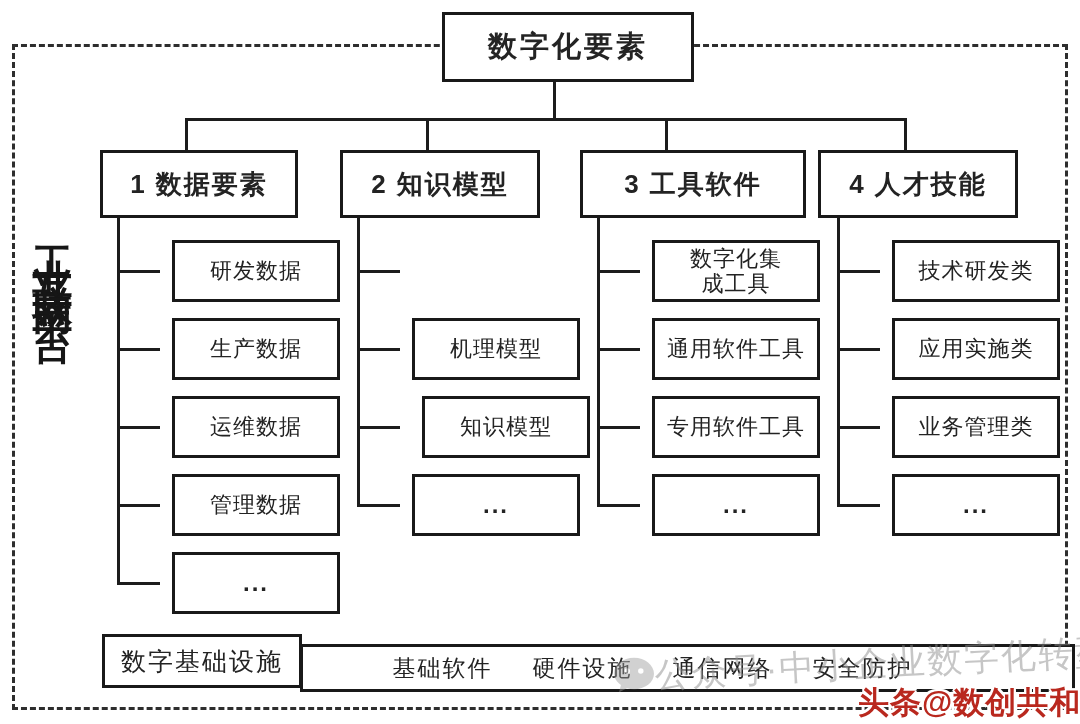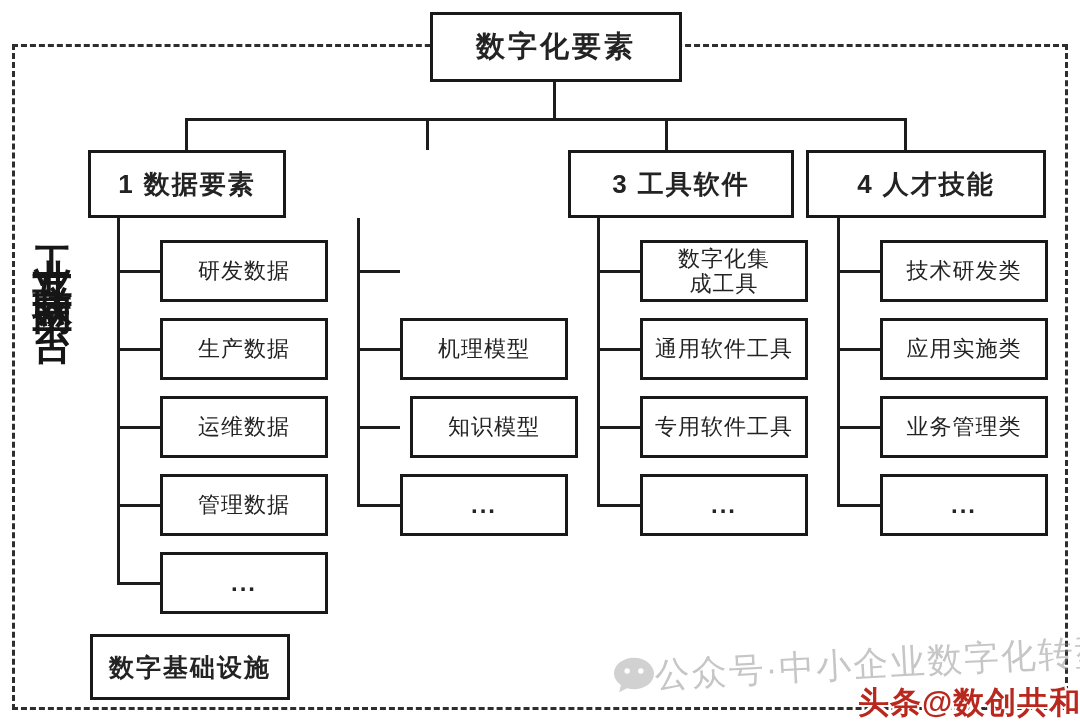--- a/index.html
+++ b/index.html
@@ -7,34 +7,34 @@
     position:relative;width:1080px;height:724px;background:#ffffff;overflow:hidden;
     font-family:"Liberation Sans","DejaVu Sans",sans-serif;color:#232323;
   }
   .frame{
     position:absolute;left:12px;top:44px;width:1050px;height:660px;
     border:3px dashed #2e2e2e;
   }
   .box{
     position:absolute;background:#ffffff;border:3px solid #191919;
     display:flex;align-items:center;justify-content:center;text-align:center;
-    box-sizing:border-box;z-index:3;
+    box-sizing:border-box;z-index:3;margin-left:12px;
   }
   .rootbox{left:430px;top:12px;width:252px;height:70px;font-size:29px;font-weight:bold;letter-spacing:3px;z-index:5;}
   .header{top:150px;height:68px;font-size:26px;font-weight:bold;letter-spacing:2px;}
   .child{width:168px;height:62px;font-size:22px;letter-spacing:1px;line-height:1.15;padding:7px 10px;}
   .child.tight{padding:0 26px;}
   .dots{font-size:24px;font-weight:bold;letter-spacing:2px;}
   .line{position:absolute;background:#1c1c1c;z-index:1;}
   .platform{
     position:absolute;left:26px;top:214px;z-index:2;
     writing-mode:vertical-rl;text-orientation:upright;
     font-size:40px;font-weight:600;letter-spacing:13px;color:#161616;white-space:nowrap;
   }
-  .infra-title{left:90px;top:634px;width:200px;height:66px;font-size:25px;font-weight:bold;letter-spacing:2px;z-index:4;}
+  .infra-title{left:90px;top:634px;width:200px;height:54px;font-size:25px;font-weight:normal;letter-spacing:2px;z-index:4;}
   .infra-bar{
     left:288px;top:644px;width:775px;height:48px;z-index:2;
     display:flex;align-items:center;justify-content:center;gap:40px;
     font-size:23px;letter-spacing:2px;padding-right:70px;
   }
   .infra-item{white-space:nowrap;}
   .wm-wechat{
     position:absolute;left:656px;top:652px;z-index:5;
     font-size:35px;letter-spacing:2px;color:#8f8f8f;opacity:.5;white-space:nowrap;
     transform:rotate(-3deg);transform-origin:left bottom;
@@ -70,51 +70,58 @@
   <div class="line" style="left:117px;top:348px;width:43px;height:3px"></div>
   <div class="line" style="left:117px;top:426px;width:43px;height:3px"></div>
   <div class="line" style="left:117px;top:504px;width:43px;height:3px"></div>
   <div class="line" style="left:117px;top:582px;width:43px;height:3px"></div>
   <div class="box child" style="left:160px;top:240px">研发数据</div>
   <div class="box child" style="left:160px;top:318px">生产数据</div>
   <div class="box child" style="left:160px;top:396px">运维数据</div>
   <div class="box child" style="left:160px;top:474px">管理数据</div>
   <div class="box child dots" style="left:160px;top:552px">...</div>
 
+  <div class="box header" style="left:328px;width:200px">2 知识模型</div>
   <div class="line" style="left:357px;top:218px;width:3px;height:288px"></div>
   <div class="line" style="left:357px;top:270px;width:43px;height:3px"></div>
   <div class="line" style="left:357px;top:348px;width:43px;height:3px"></div>
   <div class="line" style="left:357px;top:426px;width:43px;height:3px"></div>
   <div class="line" style="left:357px;top:504px;width:43px;height:3px"></div>
   <div class="box child" style="left:400px;top:318px">机理模型</div>
   <div class="box child" style="left:410px;top:396px">知识模型</div>
   <div class="box child dots" style="left:400px;top:474px">...</div>
 
   <div class="box header" style="left:568px;width:226px">3 工具软件</div>
   <div class="line" style="left:597px;top:218px;width:3px;height:288px"></div>
   <div class="line" style="left:597px;top:270px;width:43px;height:3px"></div>
   <div class="line" style="left:597px;top:348px;width:43px;height:3px"></div>
   <div class="line" style="left:597px;top:426px;width:43px;height:3px"></div>
   <div class="line" style="left:597px;top:504px;width:43px;height:3px"></div>
   <div class="box child tight" style="left:640px;top:240px">数字化集成工具</div>
   <div class="box child" style="left:640px;top:396px">专用软件工具</div>
   <div class="box child" style="left:640px;top:318px">通用软件工具</div>
   <div class="box child dots" style="left:640px;top:474px">...</div>
 
-  <div class="box header" style="left:806px;width:240px">4 人才技能</div>
+  <div class="box header" style="left:806px;width:200px">4 人才技能</div>
   <div class="line" style="left:837px;top:218px;width:3px;height:288px"></div>
   <div class="line" style="left:837px;top:270px;width:43px;height:3px"></div>
   <div class="line" style="left:837px;top:348px;width:43px;height:3px"></div>
   <div class="line" style="left:837px;top:426px;width:43px;height:3px"></div>
   <div class="line" style="left:837px;top:504px;width:43px;height:3px"></div>
   <div class="box child" style="left:880px;top:240px">技术研发类</div>
   <div class="box child" style="left:880px;top:318px">应用实施类</div>
   <div class="box child" style="left:880px;top:396px">业务管理类</div>
   <div class="box child dots" style="left:880px;top:474px">...</div>
 
+  <div class="box infra-bar">
+    <span class="infra-item">基础软件</span>
+    <span class="infra-item">硬件设施</span>
+    <span class="infra-item">通信网络</span>
+    <span class="infra-item">安全防护</span>
+  </div>
   <div class="box infra-title">数字基础设施</div>
 
   <svg class="wm-icon" viewBox="0 0 48 44">
     <path d="M24 2C11.8 2 2 9.6 2 19c0 5.2 3 9.8 7.6 12.8L7.6 40l8.8-4.4c2.4.6 5 1 7.6 1 12.2 0 22-7.6 22-17S36.2 2 24 2z" fill="#9b9b9b"></path>
     <circle cx="16.5" cy="16.5" r="3" fill="#ffffff"></circle>
     <circle cx="31.5" cy="16.5" r="3" fill="#ffffff"></circle>
   </svg>
   <div class="wm-wechat" style="color: rgb(143, 143, 143);">公众号·中小企业数字化转型</div>
   <div class="wm-toutiao" style="color: rgb(185, 40, 30);">头条@数创共和</div>
 

